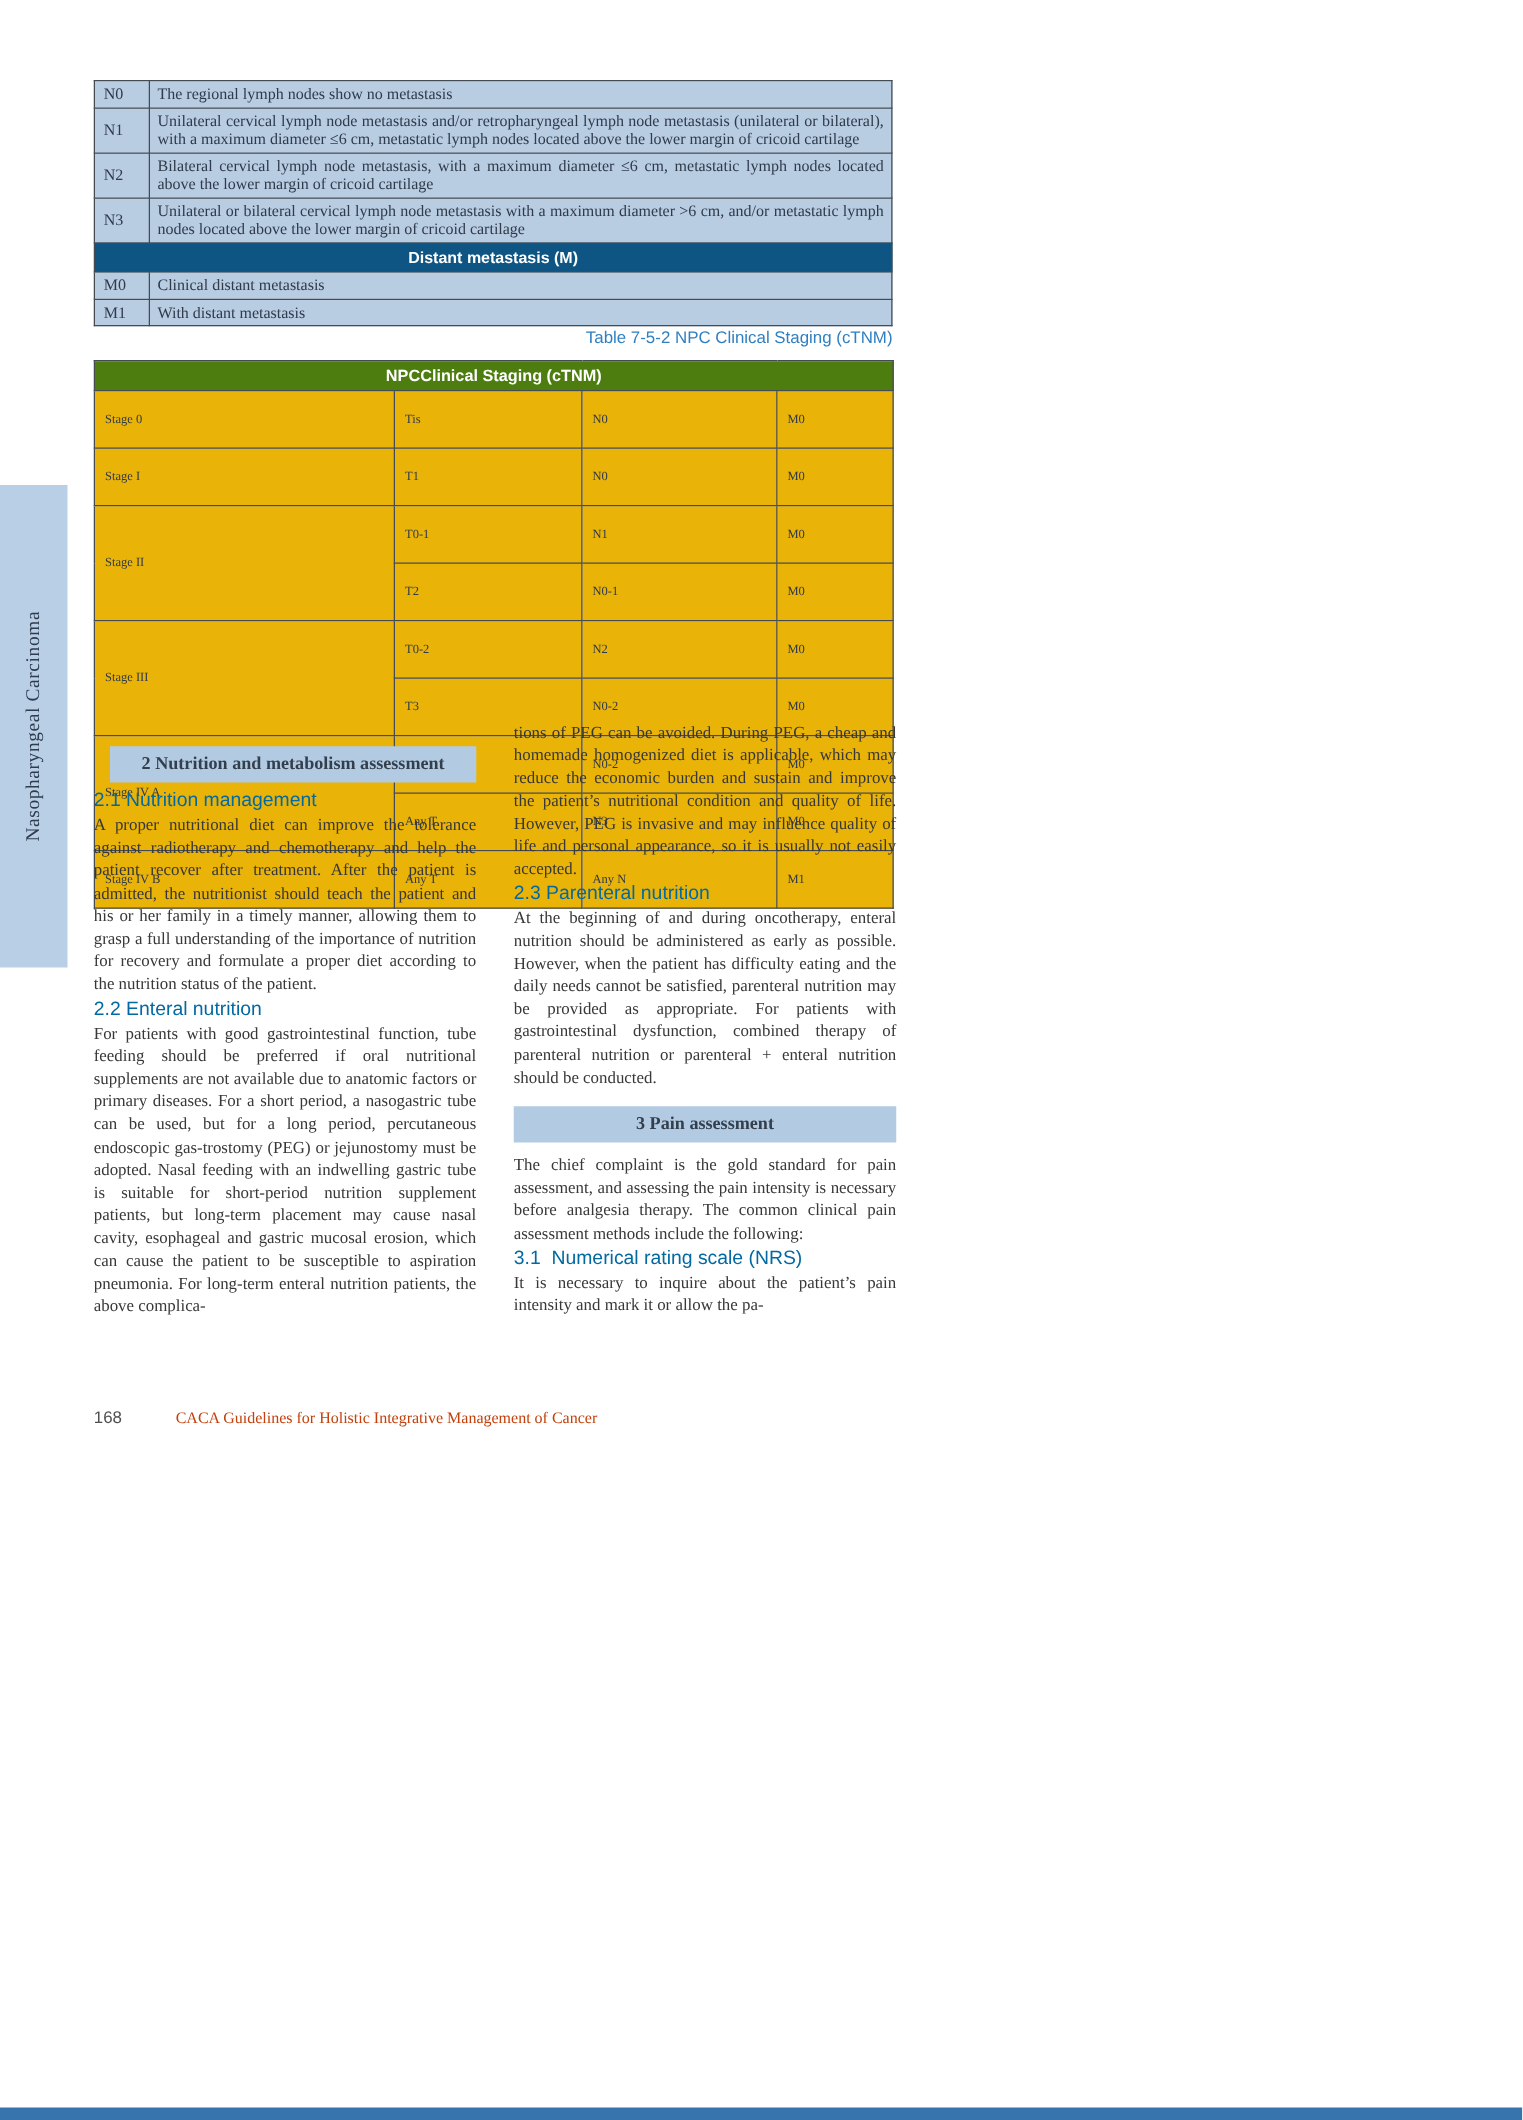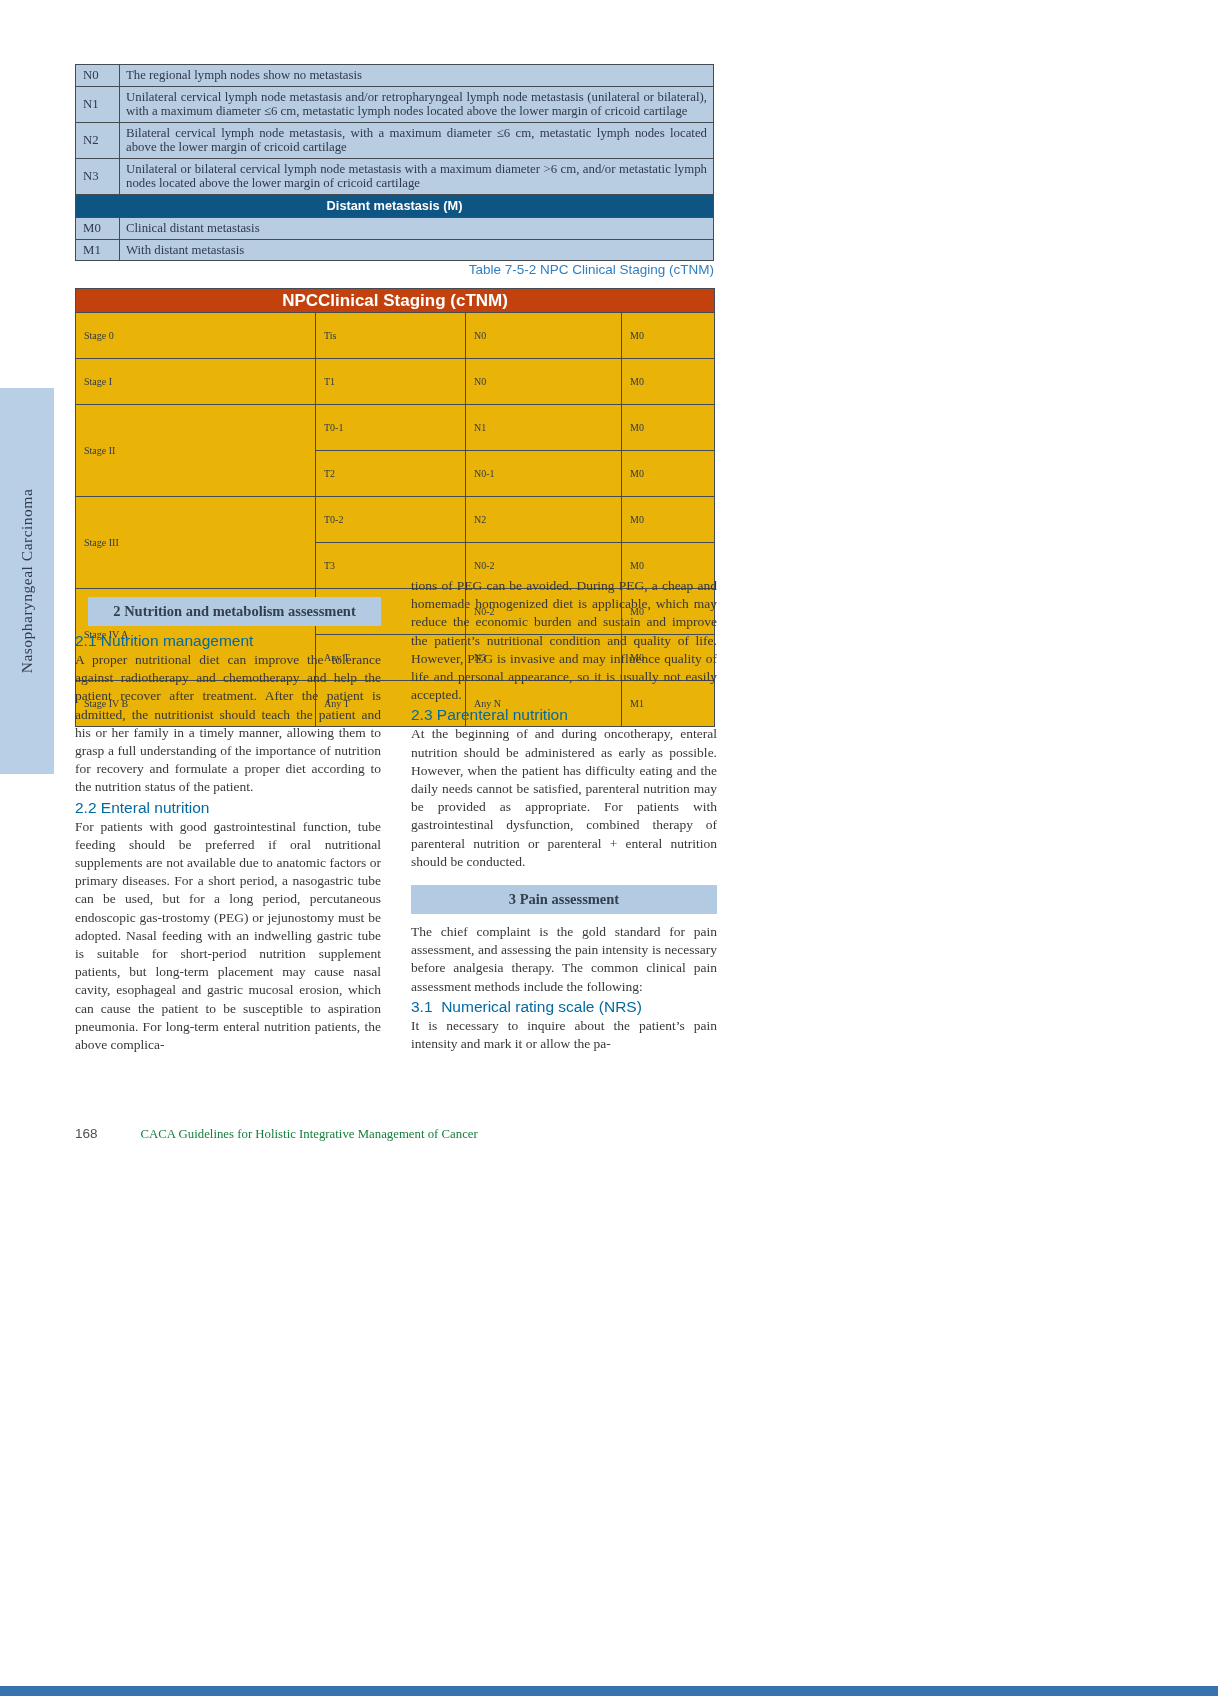--- a/index.html
+++ b/index.html
@@ -16,22 +16,22 @@
                    font-weight:bold;font-size:12.8px;padding:4px 6px;text-align:center;}
 
   
   .caption{position:absolute;left:75px;top:262px;width:639px;text-align:right;
            color:#2f7fc1;font-family:"Liberation Sans",sans-serif;font-size:13.5px;}
 
   
   table.staging{position:absolute;left:75px;top:288px;width:639px;border-collapse:collapse;table-layout:fixed;}
   table.staging td{border:1px solid #454b52;background:#eab308;color:#2f3a4a;
                    font-size:10px;line-height:15px;padding:15px 8px;vertical-align:middle;}
-  table.staging td.sthead{background:#c2410c;color:#ffffff;text-align:center;
-                   font-family:"Liberation Sans",sans-serif;font-weight:bold;font-size:17px;padding:4px 6px;}
+  table.staging td.sthead{background:#4d7c0f;color:#ffffff;text-align:center;
+                   font-family:"Liberation Sans",sans-serif;font-weight:bold;font-size:13px;padding:4px 6px;}
 
   
   .sidebar-tab{position:absolute;left:0;top:388px;width:54px;height:386px;background:#b9cfe6;}
   .sidebar-text{position:absolute;top:50%;left:50%;transform:translate(-50%,-50%) rotate(-90deg);
                 white-space:nowrap;font-family:"Liberation Serif",serif;font-size:15.5px;
                 color:#303c4e;letter-spacing:0.5px;}
 
   
   .columns{position:absolute;left:75px;top:577px;width:642px;display:flex;gap:30px;}
   .col{width:306px;}
@@ -41,21 +41,21 @@
   .box-heading.inset{margin-left:13px;}
   .box-heading.spaced{margin-top:14px;margin-bottom:9px;}
   .sub-heading{font-family:"Liberation Sans",sans-serif;font-size:15.5px;color:#0369a1;
                line-height:19px;margin:1px 0 1px 0;white-space:pre-wrap;}
   .para{font-family:"Liberation Serif",serif;font-size:13.5px;color:#383838;
         line-height:18.2px;text-align:justify;}
 
   
   .footer{position:absolute;left:75px;top:1126px;display:flex;align-items:baseline;gap:43px;}
   .pagenum{font-family:"Liberation Sans",sans-serif;font-size:13.5px;color:#4f4f4f;}
-  .booktitle{font-family:"Liberation Serif",serif;font-size:12.8px;color:#15803d;}
+  .booktitle{font-family:"Liberation Serif",serif;font-size:12.8px;color:#c2410c;}
 
   
   .bottom-bar{position:absolute;left:0;top:1686px;width:1218px;height:10px;background:#3774ad;}
 </style>
 </head>
 <body>
 
 <div class="page">
 
   <table class="tnm">

